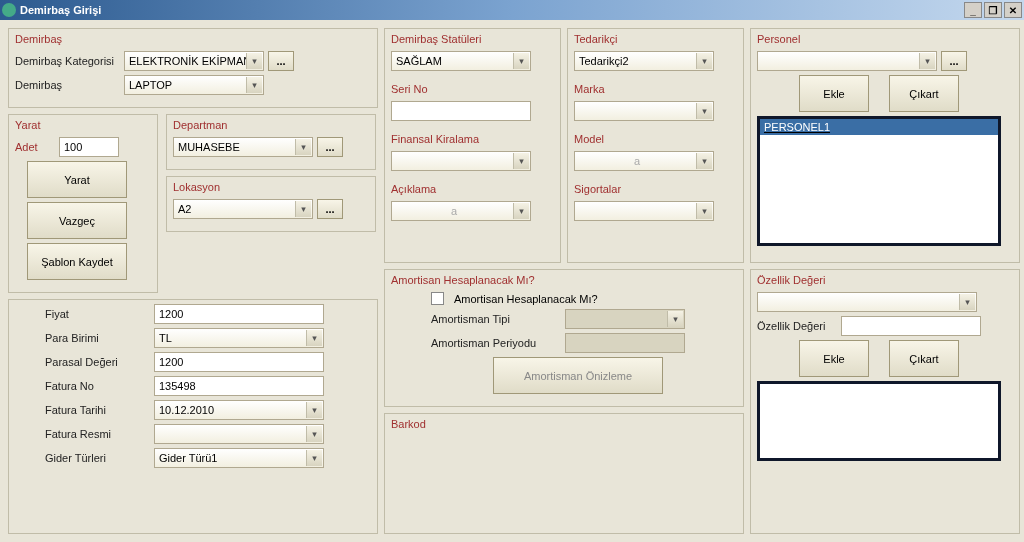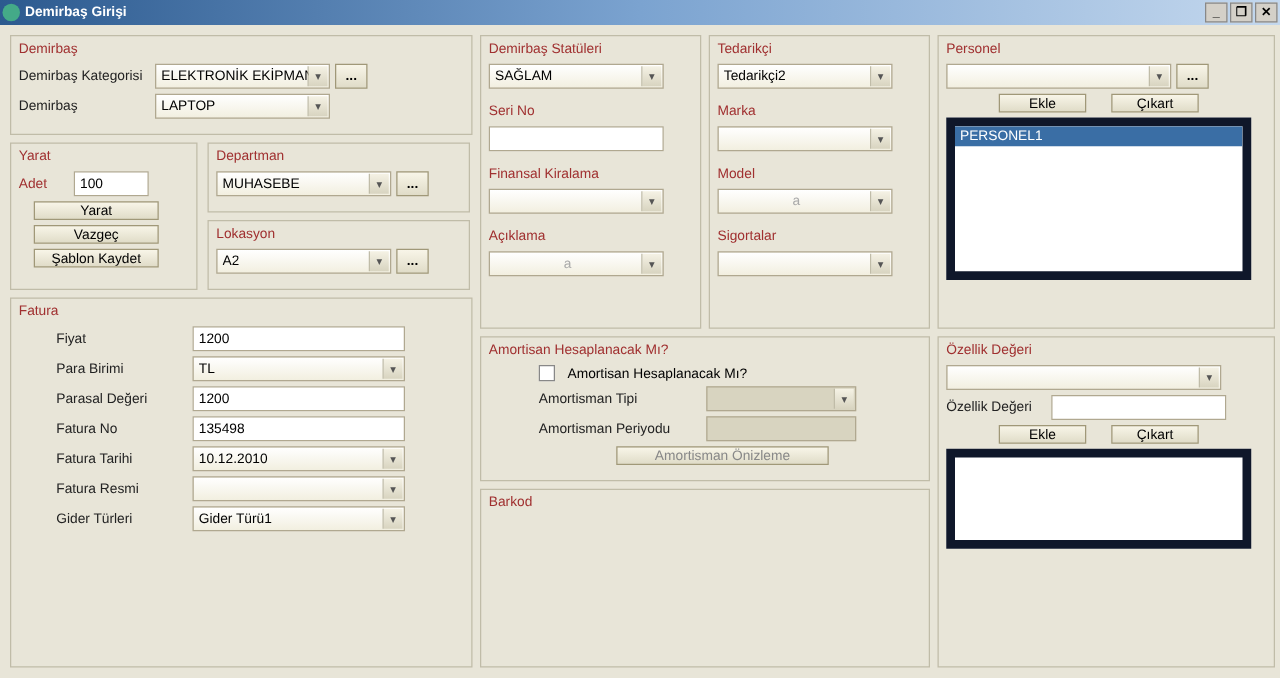--- a/index.html
+++ b/index.html
@@ -74,38 +74,38 @@
 }
 .select .selval { line-height:18px; display:inline-block; overflow:hidden; white-space:nowrap; }
 .select .dd {
   position:absolute; right:1px; top:1px; width:16px; height:16px;
   background: linear-gradient(#f5f2e5,#d8d4c0);
   border-left:1px solid #c0bca8;
   display:flex; align-items:center; justify-content:center;
   font-size:9px; color:#555;
 }
 .btn {
-  height: 15px;
+  height: 37px;
   border: 1px solid #a09878;
   background: linear-gradient(#f8f5e8,#e0dcc8);
   padding: 0 10px;
   cursor:pointer;
   font-family:inherit; font-size:11px;
 }
 .dotbtn {
   width: 26px; height:20px;
   border:1px solid #a09878;
   background: linear-gradient(#f8f5e8,#e0dcc8);
   cursor:pointer;
   display:flex;align-items:center;justify-content:center;
   font-weight:bold;
 }
 .twobox { display:grid; grid-template-columns: 150px 210px; gap:8px; }
 .listbox {
-  border:7px solid #0f172a; background:#fff; height:130px; overflow:auto;
+  border:3px solid #0f172a; background:#fff; height:130px; overflow:auto;text-decoration:underline;
 }
 .listitem {
   background:#3a6ea5; color:#fff; padding:2px 4px;
 }
 .checkbox {
   width:13px;height:13px;border:1px solid #888;background:#fff;display:inline-block;margin-right:6px;
 }
 .splitcol { display:flex; gap:6px;border-radius:12px; }
 .splitcol > .group { flex:1; }
 </style>
@@ -176,21 +176,20 @@
             <div class="select" style="width:140px">
               <span class="selval">A2</span><span class="dd">▾</span>
             </div>
             <div class="dotbtn">...</div>
           </div>
         </div>
       </div>
     </div>
 
     <div class="group" style="flex:1">
-      <div class="group-title">Fatura</div>
       <div style="padding-left:30px">
         <div class="row">
             <div class="label">Fiyat</div>
           <input class="input" style="width: 170px;" value="1200">
           </div>
         <div class="row">
             <div class="label">Para Birimi</div>
           <div class="select" style="width:170px">
             <span class="selval">TL</span><span class="dd">▾</span></div>
           </div>

